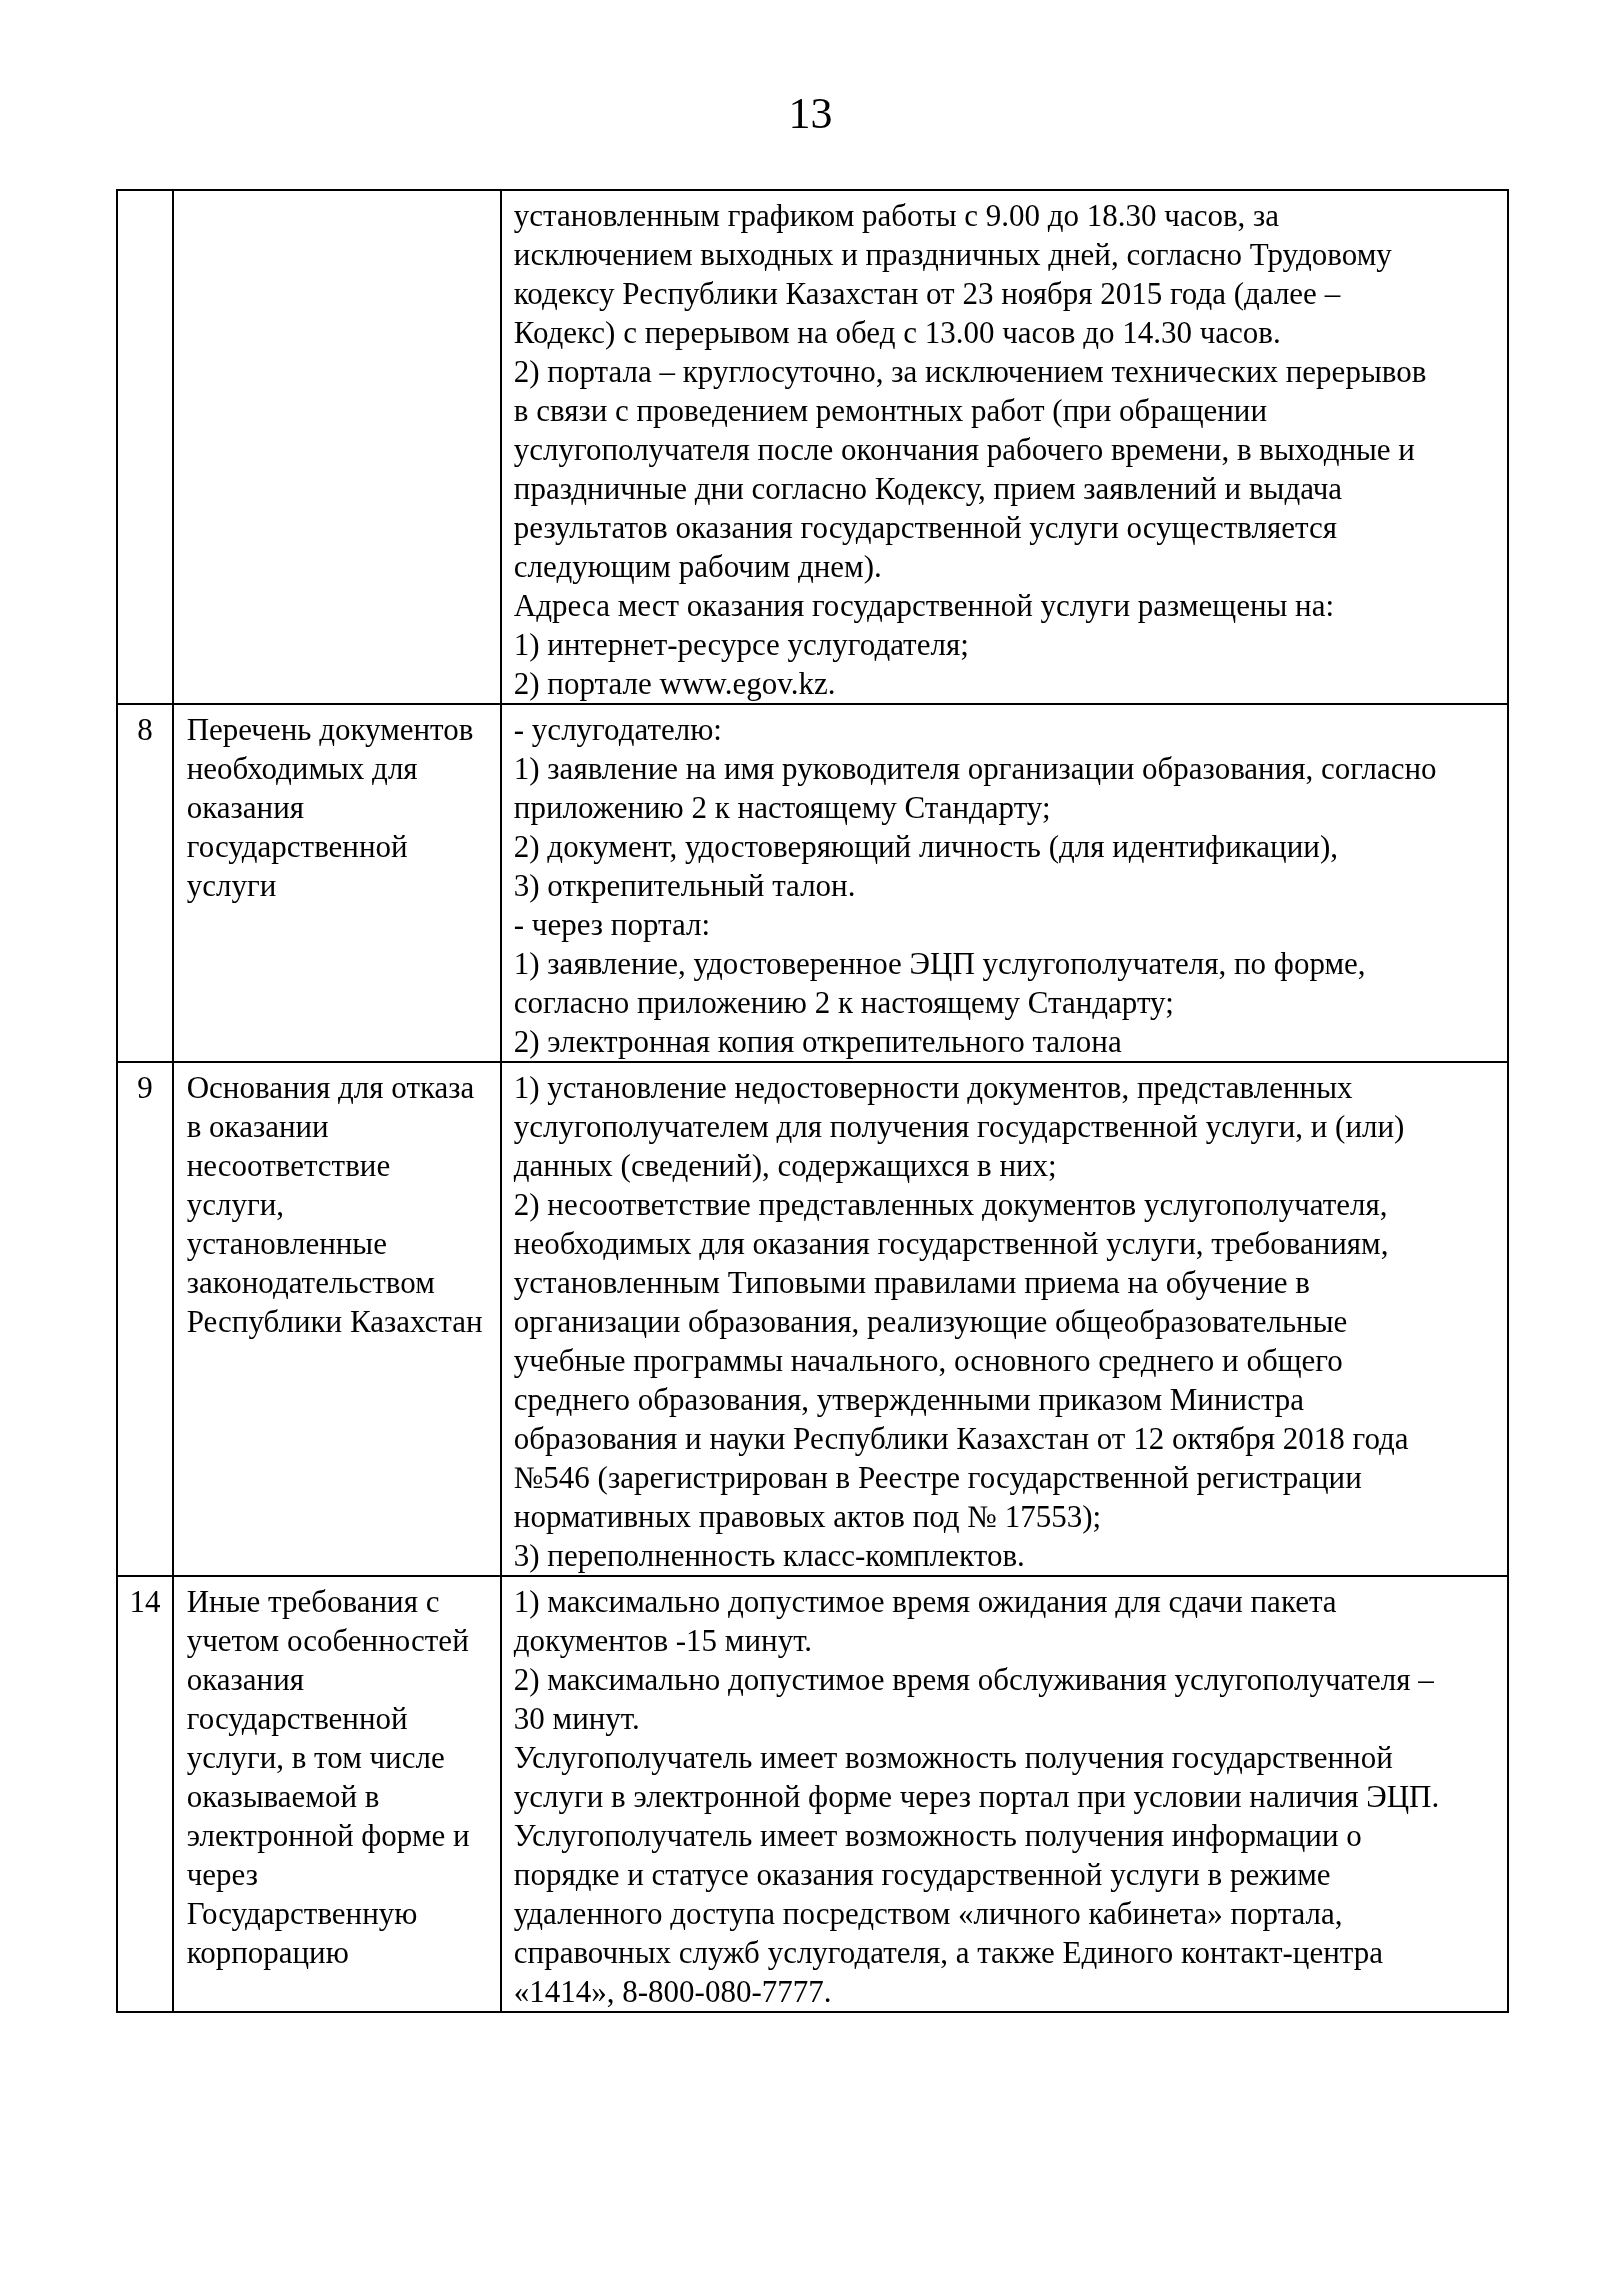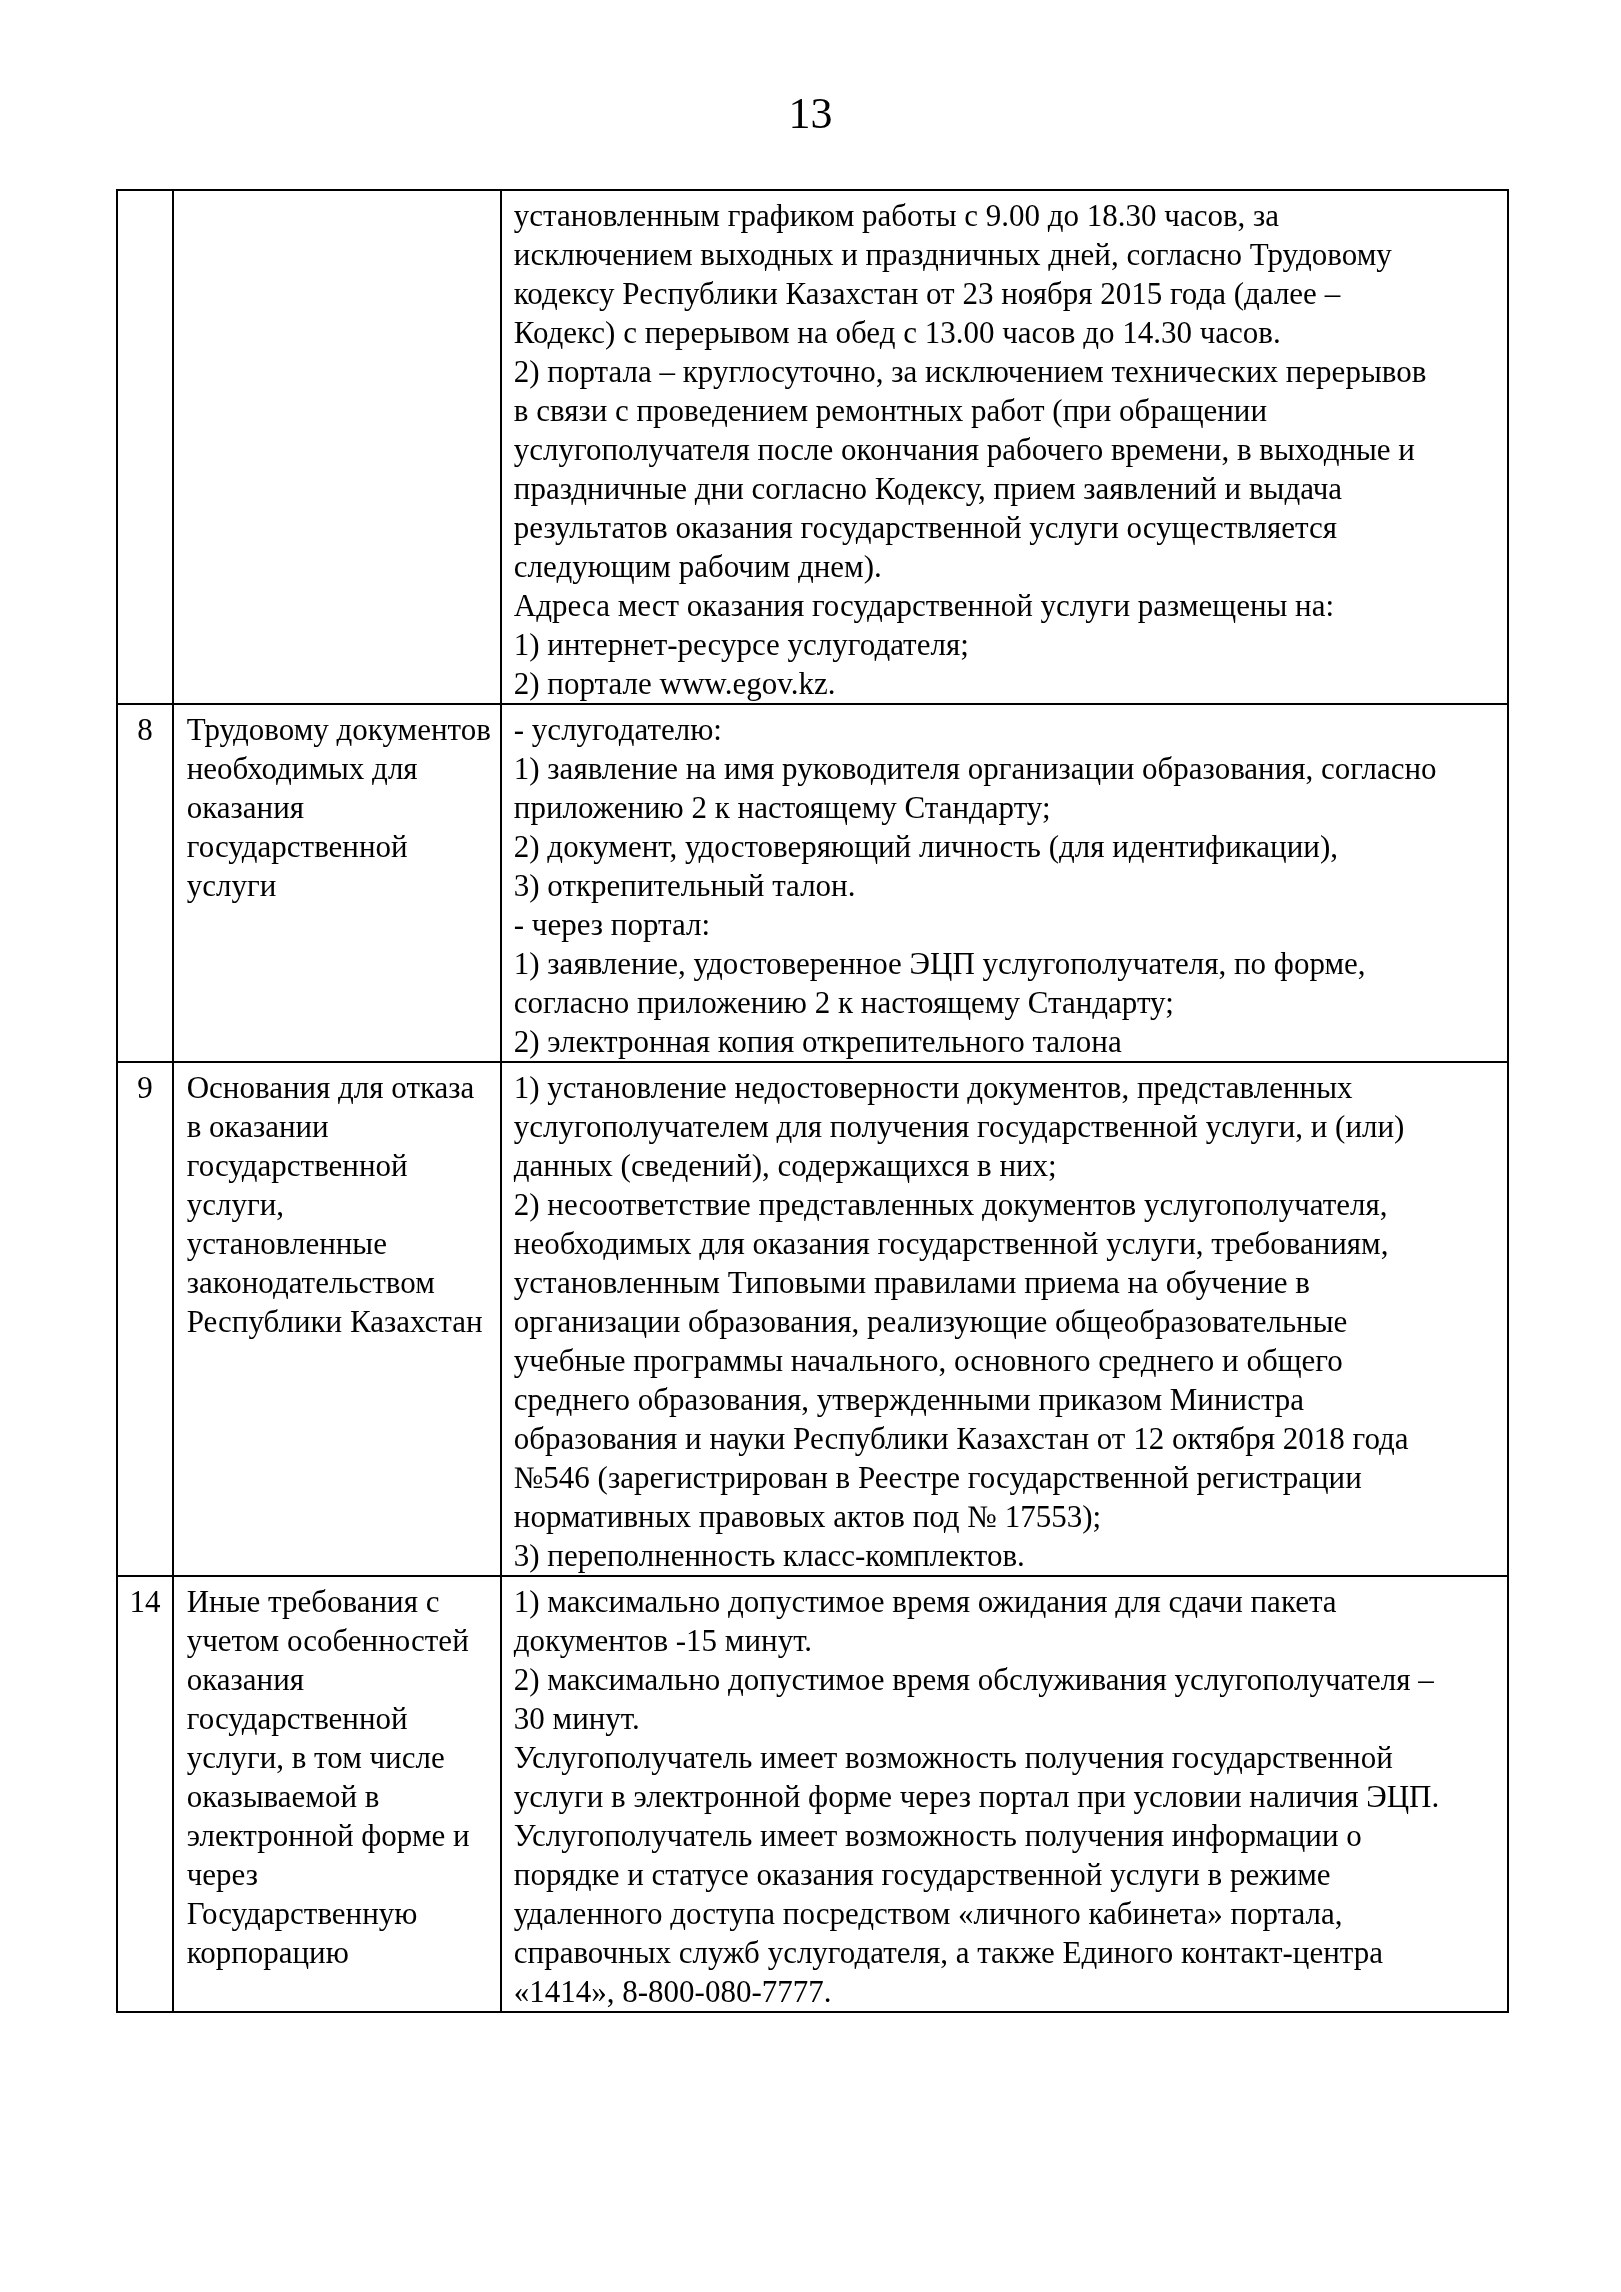--- a/index.html
+++ b/index.html
@@ -83,40 +83,40 @@
 услугополучателя после окончания рабочего времени, в выходные и
 праздничные дни согласно Кодексу, прием заявлений и выдача
 результатов оказания государственной услуги осуществляется
 следующим рабочим днем).
 Адреса мест оказания государственной услуги размещены на:
 1) интернет-ресурсе услугодателя;
 2) портале www.egov.kz.</td>
     </tr>
     <tr class="r1">
       <td class="num">8</td>
-      <td class="title">Трудовому документов
+      <td class="title">Перечень документов
 необходимых для
 оказания
 государственной
 услуги</td>
       <td class="content">- услугодателю:
 1) заявление на имя руководителя организации образования, согласно
 приложению 2 к настоящему Стандарту;
 2) документ, удостоверяющий личность (для идентификации),
 3) открепительный талон.
 - через портал:
 1) заявление, удостоверенное ЭЦП услугополучателя, по форме,
 согласно приложению 2 к настоящему Стандарту;
 2) электронная копия открепительного талона</td>
     </tr>
     <tr class="r2">
       <td class="num">9</td>
       <td class="title">Основания для отказа
 в оказании
-государственной
+несоответствие
 услуги,
 установленные
 законодательством
 Республики Казахстан</td>
       <td class="content">1) установление недостоверности документов, представленных
 услугополучателем для получения государственной услуги, и (или)
 данных (сведений), содержащихся в них;
 2) несоответствие представленных документов услугополучателя,
 необходимых для оказания государственной услуги, требованиям,
 установленным Типовыми правилами приема на обучение в

